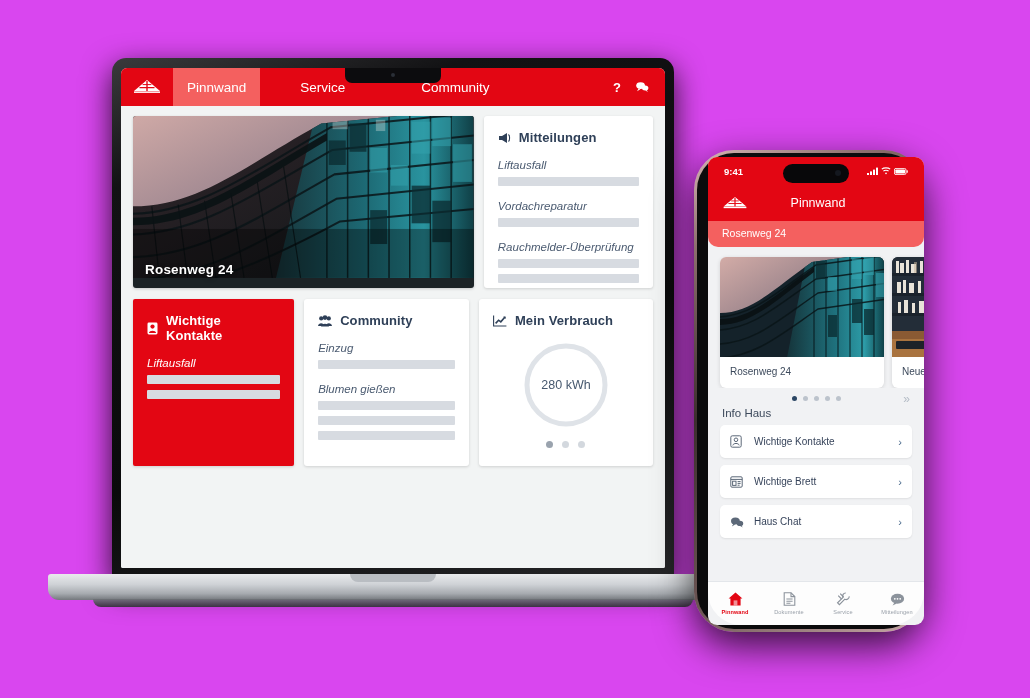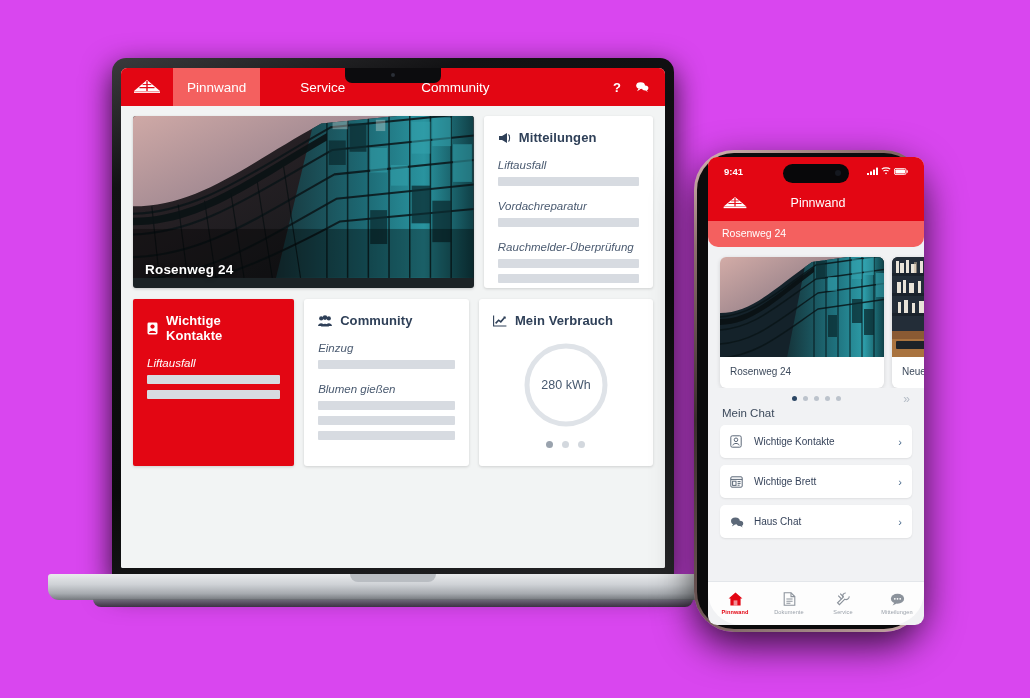--- a/index.html
+++ b/index.html
@@ -580,21 +580,21 @@
           <span class="pdots">
             <span class="pdot on"></span>
             <span class="pdot"></span>
             <span class="pdot"></span>
             <span class="pdot"></span>
             <span class="pdot"></span>
           </span>
           <span class="pchev">»</span>
         </div>
 
-        <div class="sec-title">Mein Chat</div>
+        <div class="sec-title">Info Haus</div>
 
         <div class="mlist">
           <div class="mrow">
             <span class="mi">
               <svg width="12" height="13" viewBox="0 0 12 13" fill="none" stroke="#5c6878" stroke-width="1">
                   <rect x="0.8" y="0.8" width="10.4" height="11.4" rx="1.5"></rect>
                   <circle cx="6" cy="4.8" r="1.8"></circle>
                   <path d="M2.8 10.4 C3.2 7.8 8.8 7.8 9.2 10.4"></path>
                 </svg>
             </span>

